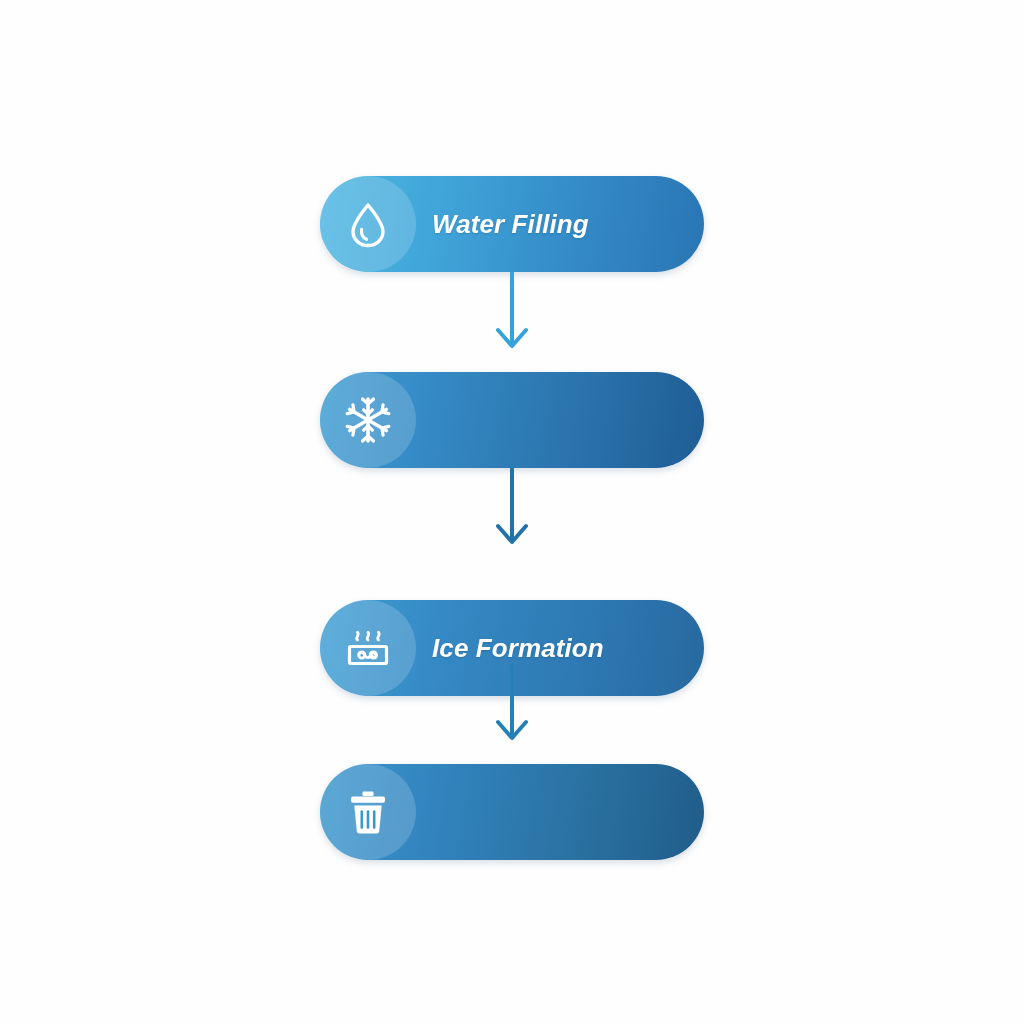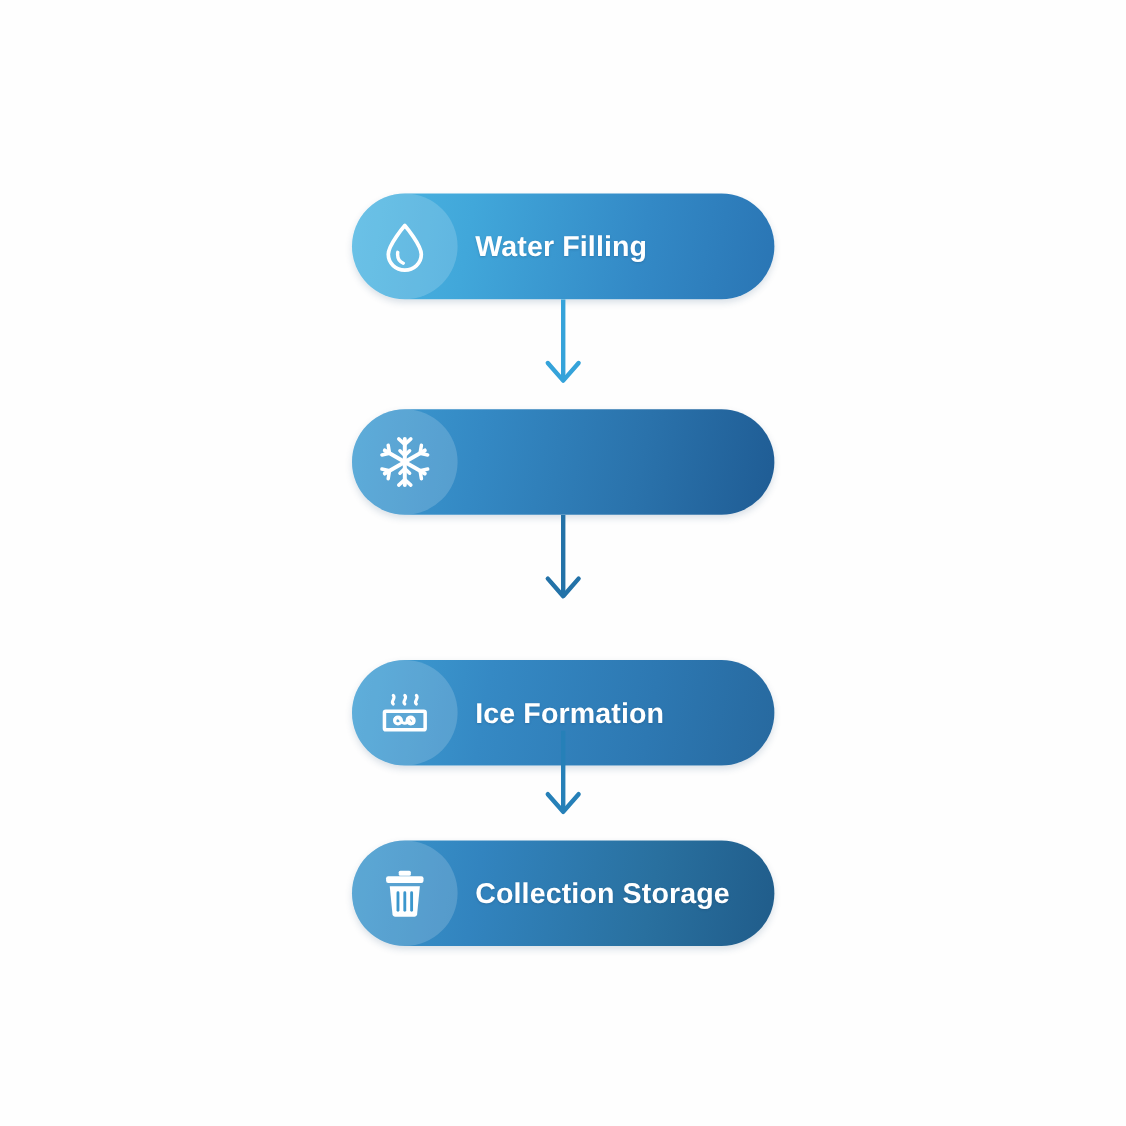--- a/index.html
+++ b/index.html
@@ -12,20 +12,21 @@
     background: #ffffff;
     font-family: "Liberation Sans", sans-serif;
     overflow: hidden;
   }
 
   #flowchart {
     position: relative;
     width: 1024px;
     height: 1024px;
     background: #fefefe;
+    font-style: italic;
   }
 
   
   .step {
     position: absolute;
     left: 320px;
     width: 384px;
     height: 96px;
     border-radius: 48px;
     display: flex;
@@ -185,16 +186,15 @@
 
         <path d="M11.3 19.6 L38.7 19.6 L36.2 45.2 C36.05 46.5 35.0 47.4 33.7 47.4 L16.3 47.4 C15.0 47.4 13.95 46.5 13.8 45.2 Z" fill="#ffffff"></path>
 
         <g stroke="#3b97cd" stroke-width="2.6" stroke-linecap="round">
           <line x1="18.8" y1="25.5" x2="18.8" y2="41.5"></line>
           <line x1="25.0" y1="25.5" x2="25.0" y2="41.5"></line>
           <line x1="31.2" y1="25.5" x2="31.2" y2="41.5"></line>
         </g>
       </svg>
     </div>
-    <span class="step-label">Collection Storage</span>
   </div>
 
 </div>
 
 </body></html>

